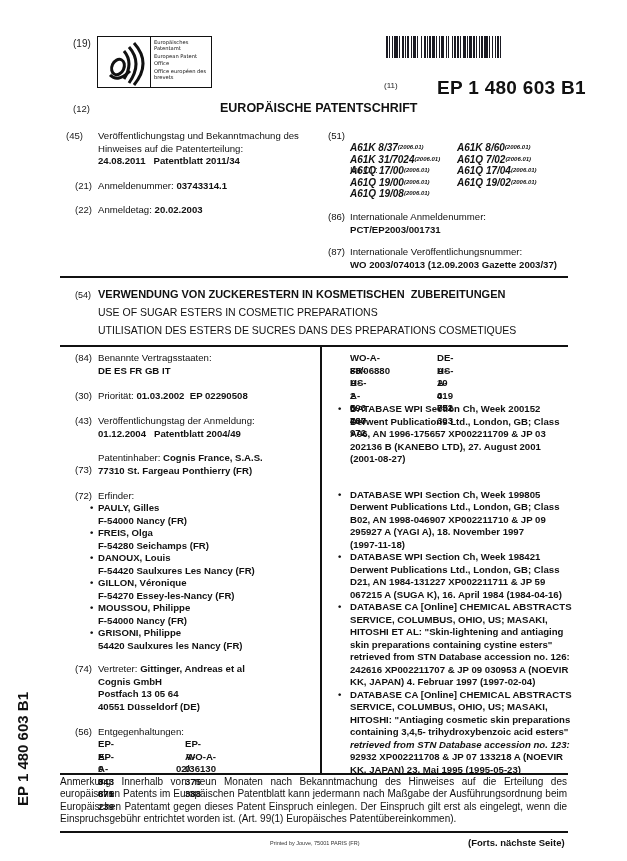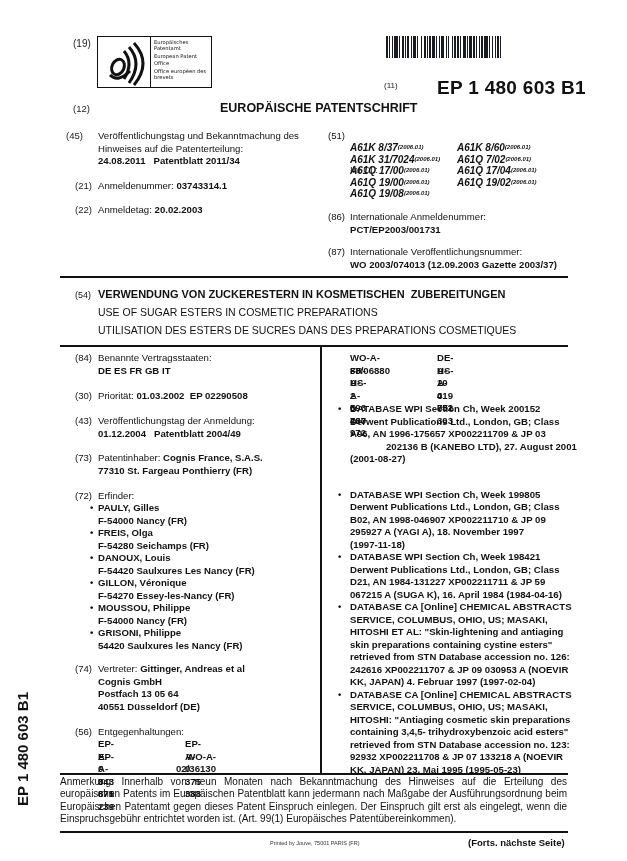--- a/index.html
+++ b/index.html
@@ -200,21 +200,21 @@
 
 <div class="abs lbl" style="left:75px;top:390px;">(30)</div>
 <div class="abs lbl" style="left:98px;top:390px;white-space:pre;"><span>Priorität: </span><span class="b">01.03.2002  EP 02290508</span></div>
 
 <div class="abs lbl" style="left:75px;top:415px;">(43)</div>
 <div class="abs lbl" style="left:98px;top:415px;">
   <div>Veröffentlichungstag der Anmeldung:</div>
   <div class="b" style="white-space:pre">01.12.2004   Patentblatt 2004/49</div>
 </div>
 
-<div class="abs lbl" style="left:75px;top:452px;">(73)</div>
+<div class="abs lbl" style="left:75px;top:464px;">(73)</div>
 <div class="abs lbl" style="left:98px;top:452px;">
   <div><span>Patentinhaber: </span><span class="b">Cognis France, S.A.S.</span></div>
   <div class="b">77310 St. Fargeau Ponthierry (FR)</div>
 </div>
 
 <div class="abs lbl" style="left:75px;top:490px;">(72)</div>
 <div class="abs lbl" style="left:98px;top:490px;">Erfinder:</div>
 <div id="inventors" class="abs" style="left:90px;top:502px;width:225px;">
     <div class="inv b" style="position: relative; padding-left: 8px;">
       <span class="bullet">•</span>
@@ -281,21 +281,21 @@
     <div class="cite" style="position: relative; height: 12.5px;">
       <span style="position: absolute; left: 0px;">US-A- 5 730 972</span>
     </div>
   </div>
 <div id="citations" class="abs" style="left:338px;top:403px;width:235px;">
     <div class="cite" style="position: relative; padding-left: 12px;">
       <span class="bullet">•</span>
       <div style="white-space: nowrap;">DATABASE WPI Section Ch, Week 200152</div>
       <div style="white-space: nowrap;">Derwent Publications Ltd., London, GB; Class</div>
       <div style="white-space: nowrap;">A96, AN 1996-175657 XP002211709 &amp; JP 03</div>
-      <div style="white-space: nowrap; margin-left: 36px;">202136 B (KANEBO LTD), 27. August 2001</div>
+      <div style="white-space: nowrap;">202136 B (KANEBO LTD), 27. August 2001</div>
       <div style="white-space: nowrap;">(2001-08-27)</div>
     </div>
     <div class="cite" style="position: relative; padding-left: 12px;">
       <span class="bullet">•</span>
       <div style="white-space: nowrap; margin-top: 23px;">DATABASE WPI Section Ch, Week 199805</div>
       <div style="white-space: nowrap;">Derwent Publications Ltd., London, GB; Class</div>
       <div style="white-space: nowrap;">B02, AN 1998-046907 XP002211710 &amp; JP 09</div>
       <div style="white-space: nowrap;">295927 A (YAGI A), 18. November 1997</div>
       <div style="white-space: nowrap;">(1997-11-18)</div>
     </div>
@@ -315,21 +315,21 @@
       <div style="white-space: nowrap;">retrieved from STN Database accession no. 126:</div>
       <div style="white-space: nowrap;">242616 XP002211707 &amp; JP 09 030953 A (NOEVIR</div>
       <div style="white-space: nowrap;">KK, JAPAN) 4. Februar 1997 (1997-02-04)</div>
     </div>
     <div class="cite" style="position: relative; padding-left: 12px;">
       <span class="bullet">•</span>
       <div style="white-space: nowrap;">DATABASE CA [Online] CHEMICAL ABSTRACTS</div>
       <div style="white-space: nowrap;">SERVICE, COLUMBUS, OHIO, US; MASAKI,</div>
       <div style="white-space: nowrap;">HITOSHI: "Antiaging cosmetic skin preparations</div>
       <div style="white-space: nowrap;">containing 3,4,5- trihydroxybenzoic acid esters"</div>
-      <div style="white-space: nowrap;">retrieved from STN Database accession no. 123:</div>
+      <div style="white-space: nowrap; font-style: italic;">retrieved from STN Database accession no. 123:</div>
       <div style="white-space: nowrap;">92932 XP002211708 &amp; JP 07 133218 A (NOEVIR</div>
       <div style="white-space: nowrap;">KK, JAPAN) 23. Mai 1995 (1995-05-23)</div>
     </div>
   </div>
 
 <div class="hr" style="left:60px;top:773px;width:508px;"></div>
 
 <div class="abs note" style="left:60px;top:776px;width:507px;">Anmerkung: Innerhalb von neun Monaten nach Bekanntmachung des Hinweises auf die Erteilung des europäischen Patents im Europäischen Patentblatt kann jedermann nach Maßgabe der Ausführungsordnung beim Europäischen Patentamt gegen dieses Patent Einspruch einlegen. Der Einspruch gilt erst als eingelegt, wenn die Einspruchsgebühr entrichtet worden ist. (Art. 99(1) Europäisches Patentübereinkommen).</div>
 
 <div class="hr" style="left:60px;top:831px;width:508px;"></div>

